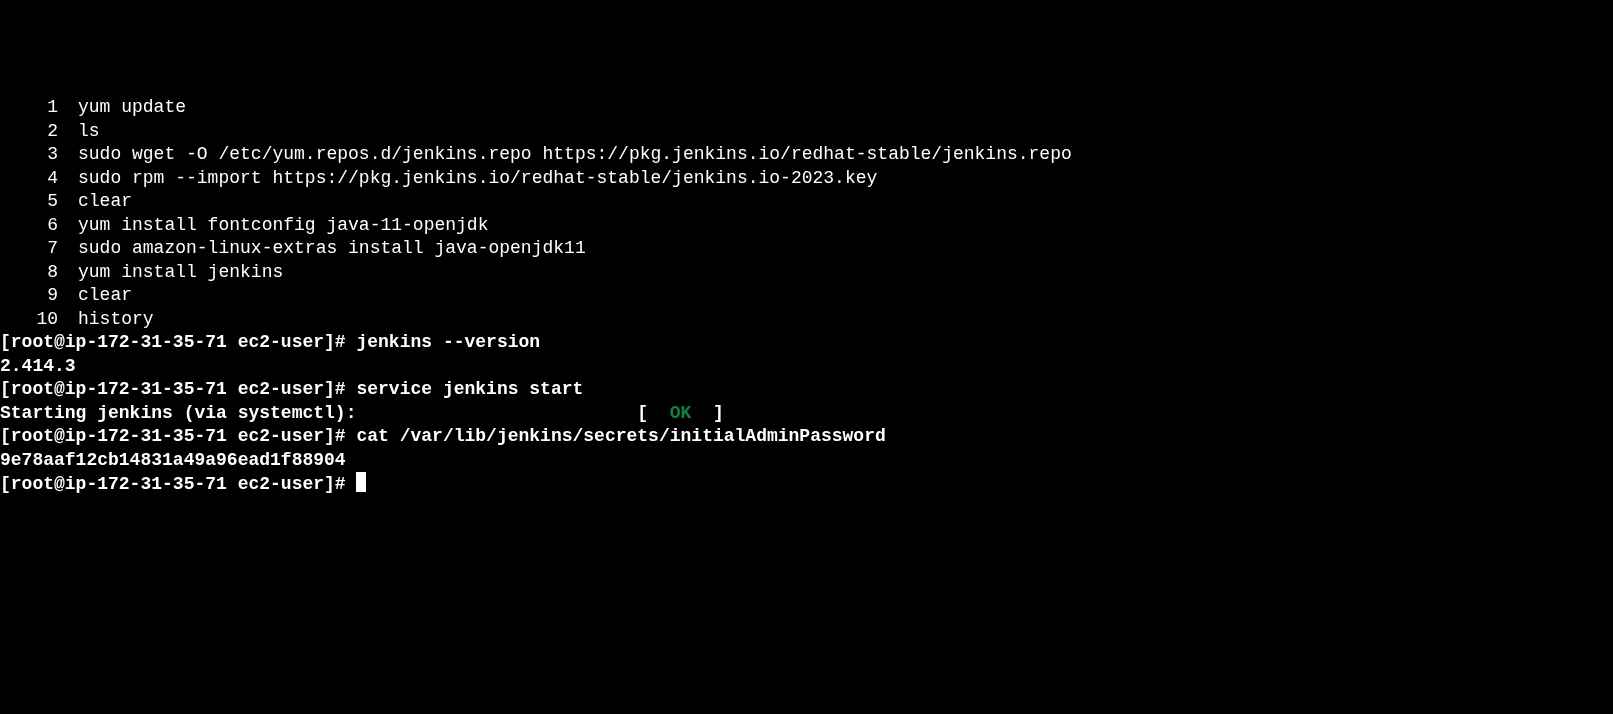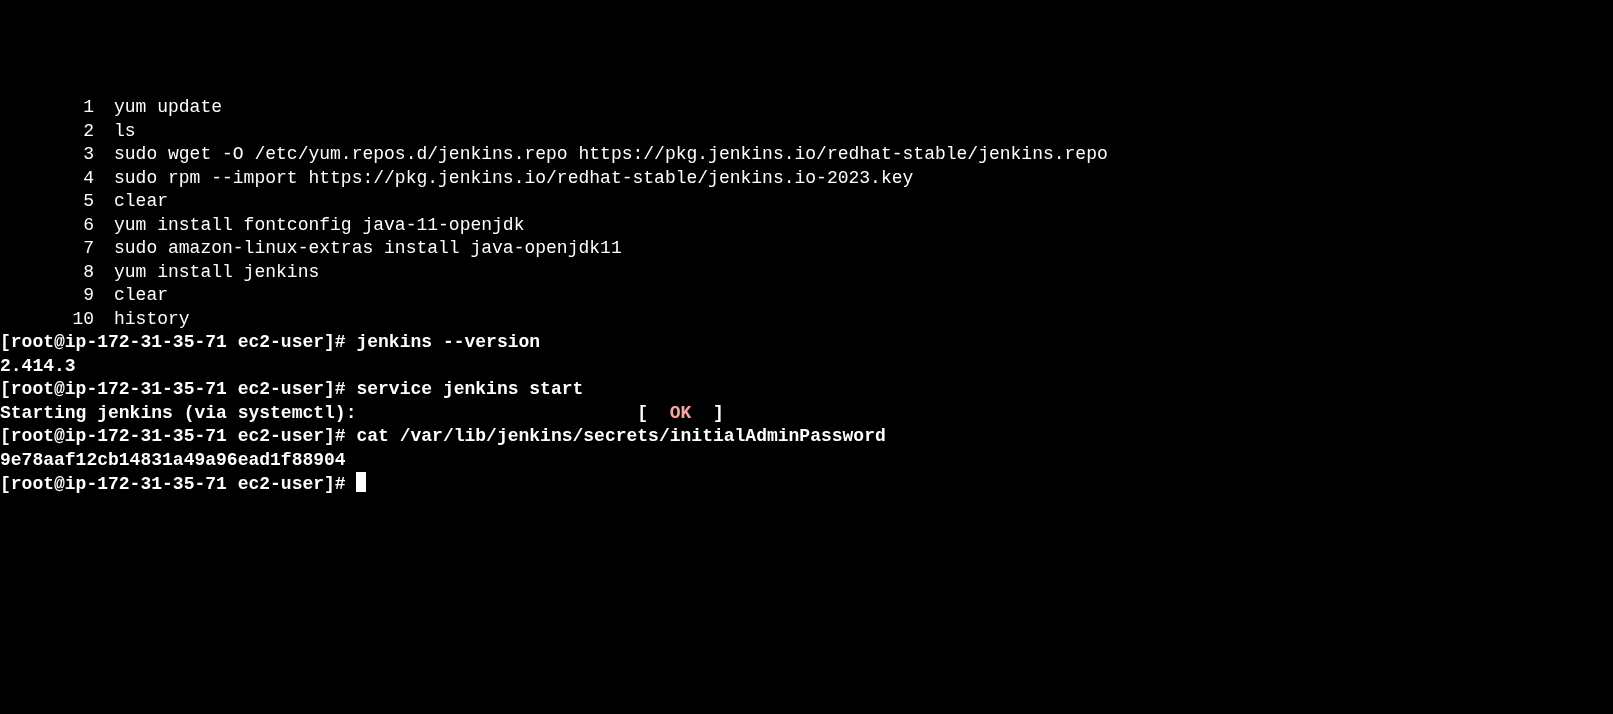--- a/index.html
+++ b/index.html
@@ -8,30 +8,30 @@
       color: #ffffff;
       font-family: "Consolas", "Courier New", monospace;
       font-size: 18px;
       line-height: 23.5px;
       white-space: pre;
       width: 1613px;
       height: 714px;
       overflow: hidden;
       padding-top: 2px;
     }
-    .ok { color: #fca5a5; }
+    .ok { color: #15803d; }
     .cursor {
       display: inline-block;
       width: 10px;
       height: 20px;
       background: #ffffff;
       vertical-align: text-bottom;
       margin-bottom: 2px;
     }
-    .hist-row { display: block; padding-left: 36px; }
+    .hist-row { display: block; }
     .hist-num { display: inline-block; width: 58px; text-align: right; }
     .hist-cmd { padding-left: 20px; }
     .line { display: block; font-weight: bold; }
   </style>
 </head>
 <body>
 
 
 
 <div><span class="hist-row"><span class="hist-num">1</span><span class="hist-cmd">yum update</span></span><span class="hist-row"><span class="hist-num">2</span><span class="hist-cmd">ls</span></span><span class="hist-row"><span class="hist-num">3</span><span class="hist-cmd">sudo wget -O /etc/yum.repos.d/jenkins.repo https://pkg.jenkins.io/redhat-stable/jenkins.repo</span></span><span class="hist-row"><span class="hist-num">4</span><span class="hist-cmd">sudo rpm --import https://pkg.jenkins.io/redhat-stable/jenkins.io-2023.key</span></span><span class="hist-row"><span class="hist-num">5</span><span class="hist-cmd">clear</span></span><span class="hist-row"><span class="hist-num">6</span><span class="hist-cmd">yum install fontconfig java-11-openjdk</span></span><span class="hist-row"><span class="hist-num">7</span><span class="hist-cmd">sudo amazon-linux-extras install java-openjdk11</span></span><span class="hist-row"><span class="hist-num">8</span><span class="hist-cmd">yum install jenkins</span></span><span class="hist-row"><span class="hist-num">9</span><span class="hist-cmd">clear</span></span><span class="hist-row"><span class="hist-num">10</span><span class="hist-cmd">history</span></span><span class="line"><span>[root@ip-172-31-35-71 ec2-user]# </span><span>jenkins --version</span></span><span class="line">2.414.3</span><span class="line"><span>[root@ip-172-31-35-71 ec2-user]# </span><span>service jenkins start</span></span><span class="line"><span>Starting jenkins (via systemctl):                          [  </span><span class="ok">OK</span><span>  ]</span></span><span class="line"><span>[root@ip-172-31-35-71 ec2-user]# </span><span>cat /var/lib/jenkins/secrets/initialAdminPassword</span></span><span class="line">9e78aaf12cb14831a49a96ead1f88904</span><span class="line"><span>[root@ip-172-31-35-71 ec2-user]# </span><span class="cursor"></span></span></div>

